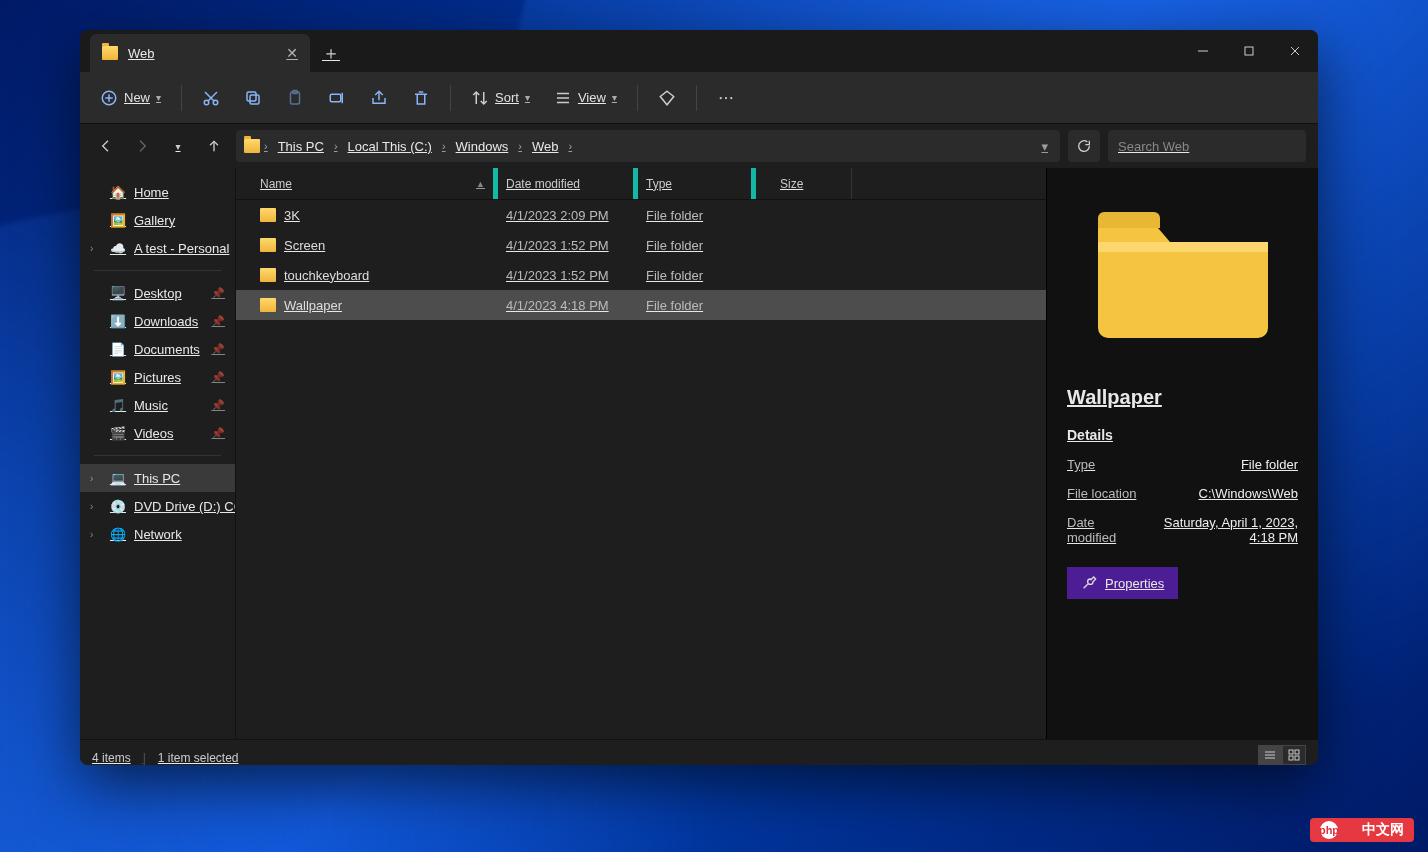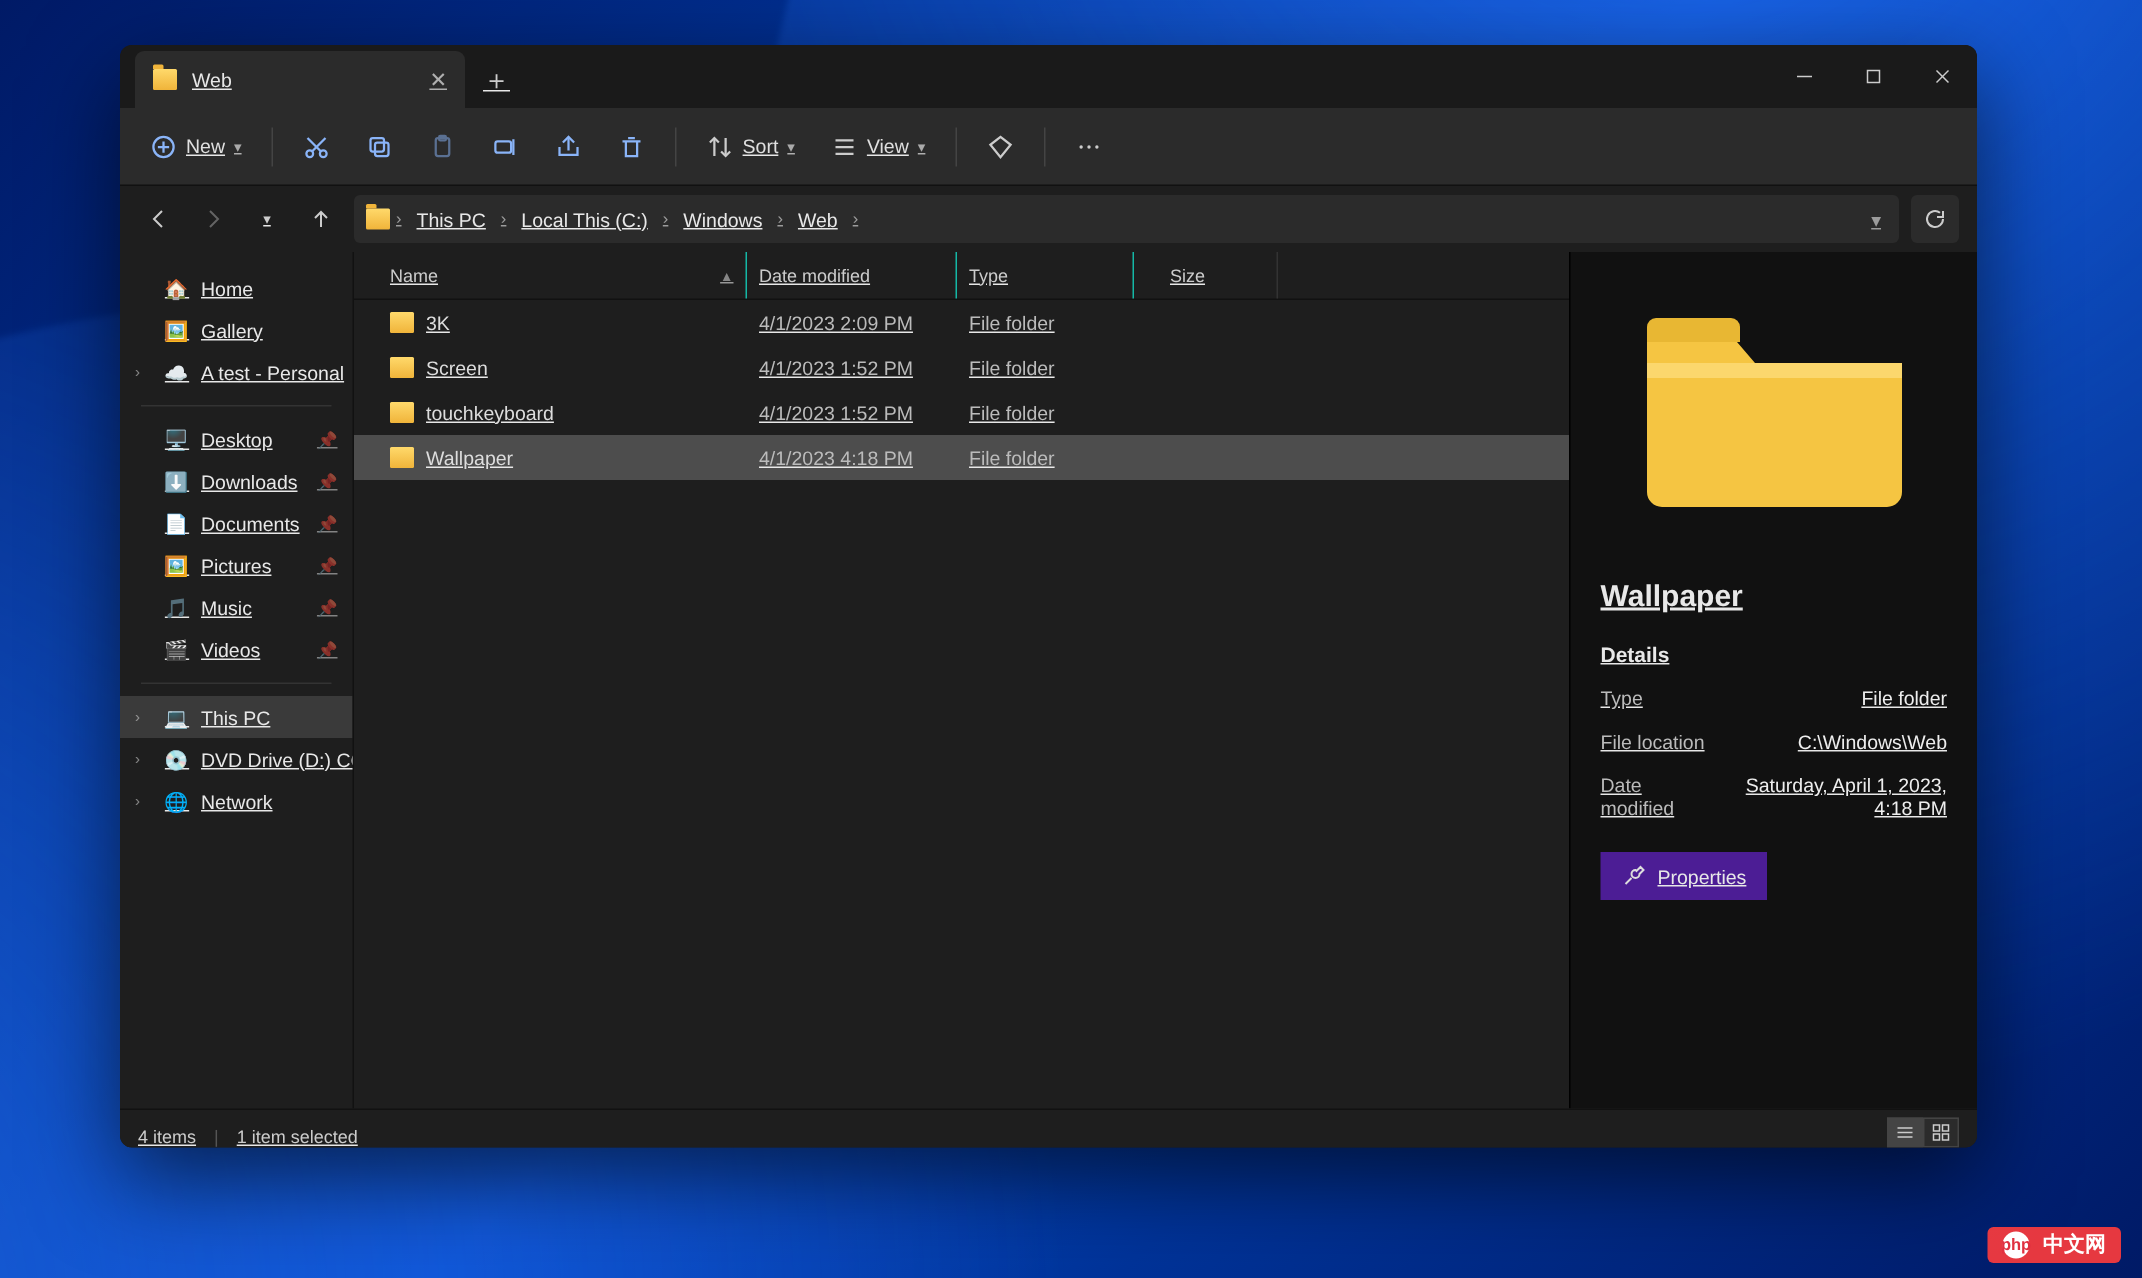--- a/index.html
+++ b/index.html
@@ -64,21 +64,21 @@
   .side-item.selected { background:#3a3a3a; }
   .side-item .chev { position:absolute; left:10px; opacity:0.5; font-size:10px; }
   .side-item .pin { margin-left:auto; opacity:0.5; font-size:11px; }
   .side-divider { height:1px; background:#333; margin:8px 14px; }
   .side-icon { width:16px; height:16px; flex-shrink:0; display:flex; align-items:center; justify-content:center; }
 
   .content { flex:1; display:flex; min-width:0; }
   .filelist { flex:1; background:#1e1e1e; display:flex; flex-direction:column; }
   .columns { display:flex; align-items:center; height:32px; font-size:12px;
     color:#ccc; border-bottom:1px solid #111; padding-left:16px; }
-  .col { padding:0 8px; border-right:1px solid #14b8a6; height:100%; display:flex; align-items:center; gap:6px; }
+  .col { padding:0 8px; border-right:5px solid #14b8a6; height:100%; display:flex; align-items:center; gap:6px; }
   .col.name { width:246px; }
   .col.date { width:140px; }
   .col.type { width:118px; }
   .col.size { width:80px; border-right:1px solid #333;margin-left:16px; }
   .rows { flex:1; overflow:auto; }
   .row { display:flex; align-items:center; height:30px; font-size:13px; color:#ddd;
     padding-left:16px; cursor:pointer; }
   .row.selected { background:#4d4d4d; }
   .cell { padding:0 8px; overflow:hidden; text-overflow:ellipsis; white-space:nowrap; }
   .cell.name { width:246px; display:flex; align-items:center; gap:8px; }
@@ -106,21 +106,21 @@
   .view-toggle div { width:24px; height:20px; display:flex; align-items:center;
     justify-content:center; background:#2b2b2b; cursor:pointer; border:1px solid #444; }
   .view-toggle div.active { background:#444; }
 
   .folder-icon-sm { width:16px; height:14px; background:linear-gradient(#ffd96b,#f0b43a);
     border-radius:1px; position:relative; }
   .folder-icon-sm::before { content:''; position:absolute; top:-3px; left:0; width:7px; height:3px;
     background:#f0b43a; border-radius:1px 1px 0 0; }
 
   .watermark { position:absolute; right:14px; bottom:10px; display:flex; align-items:center;
-    gap:9px; font-size:14px; color:#fff; background:rgba(255,60,60,0.9); padding:3px 10px;
+    gap:24px; font-size:14px; color:#fff; background:rgba(255,60,60,0.9); padding:3px 10px;
     border-radius:4px; font-weight:600; }
   .watermark .dot { width:18px; height:18px; border-radius:50%; background:#fff; color:#e03040;
     display:flex; align-items:center; justify-content:center; font-size:11px; font-weight:700; }
 </style>
 </head>
 <body>
 
 <div class="wave w1"></div>
 <div class="wave w2"></div>
 
@@ -276,20 +276,27 @@
       <span class="crumb">Web</span>
       <span class="sep-chev">›</span>
       <span class="dd">▾</span>
     </div>
     <div class="refresh">
       <svg width="16" height="16" viewBox="0 0 24 24" fill="none" stroke="#ccc" stroke-width="2">
           <path d="M20 12a8 8 0 1 1-3-6.2"></path>
           <path d="M20 4v6h-6"></path>
         </svg>
     </div>
+    <div class="search">
+      <input placeholder="Search Web" style="">
+      <svg width="14" height="14" viewBox="0 0 24 24" fill="none" stroke="#888" stroke-width="2">
+          <circle cx="10" cy="10" r="7"></circle>
+          <line x1="20" y1="20" x2="15" y2="15"></line>
+        </svg>
+    </div>
   </div>
 
   <div class="body">
 
     <div class="sidebar">
       <div class="side-item">
         <span class="side-icon">🏠</span>
         <span>Home</span>
       </div>
       <div class="side-item">

